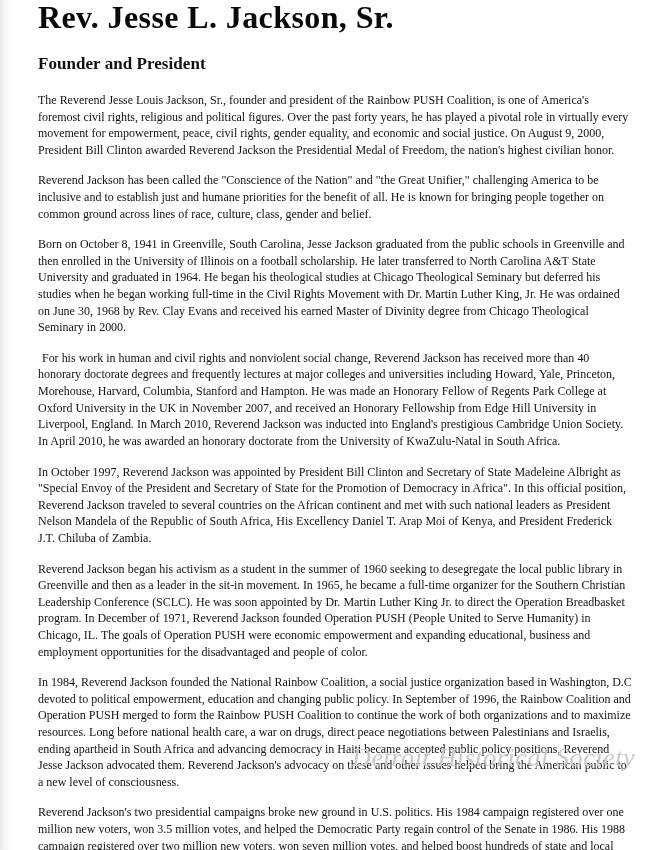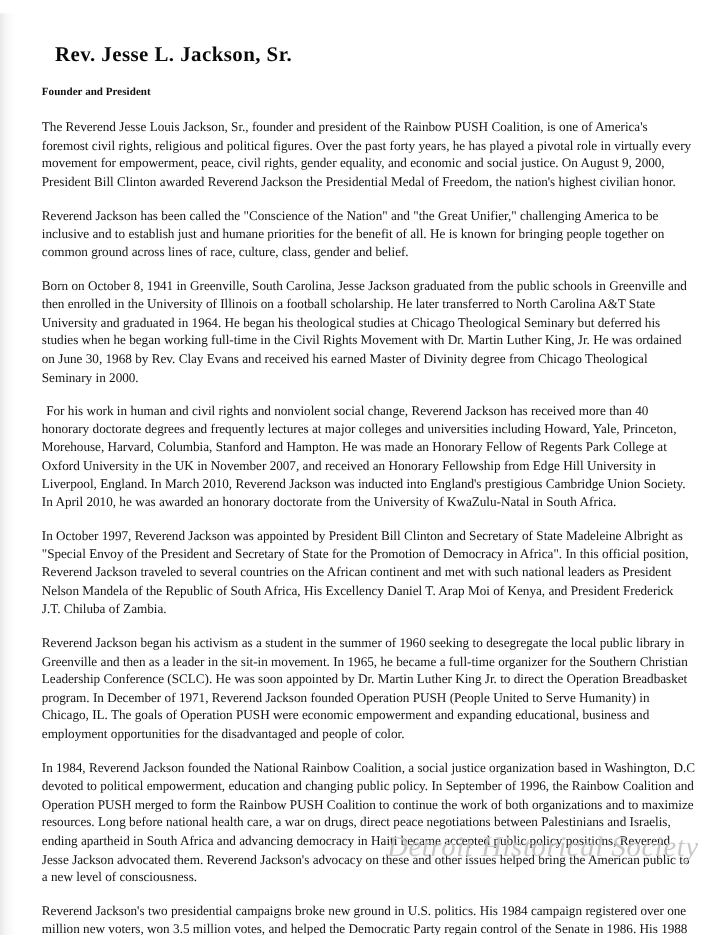--- a/index.html
+++ b/index.html
@@ -27,34 +27,33 @@
       #ffffff;
   }
 
   .page-inner {
     position: relative;
     padding: 0 30px 0 38px;
     z-index: 2;
   }
 
   .doc-title {
-    margin: 12px;
-    padding-top: 27px;
+    margin: 0;
     font-family: "Liberation Serif", "DejaVu Serif", serif;
     font-weight: bold;
-    font-size: 19px;
+    font-size: 32px;
     line-height: 1.12;
     letter-spacing: 0.4px;
     color: #0a0a0a;
   }
 
   .subheading {
     margin-top: 17px;
     font-weight: bold;
-    font-size: 10px;
+    font-size: 17px;
     line-height: 1.30;
     color: #111111;
   }
   .subheading .sub-line {
     display: block;
     letter-spacing: 0.05px;
   }
 
   .body-block {
     margin-top: 17px;

